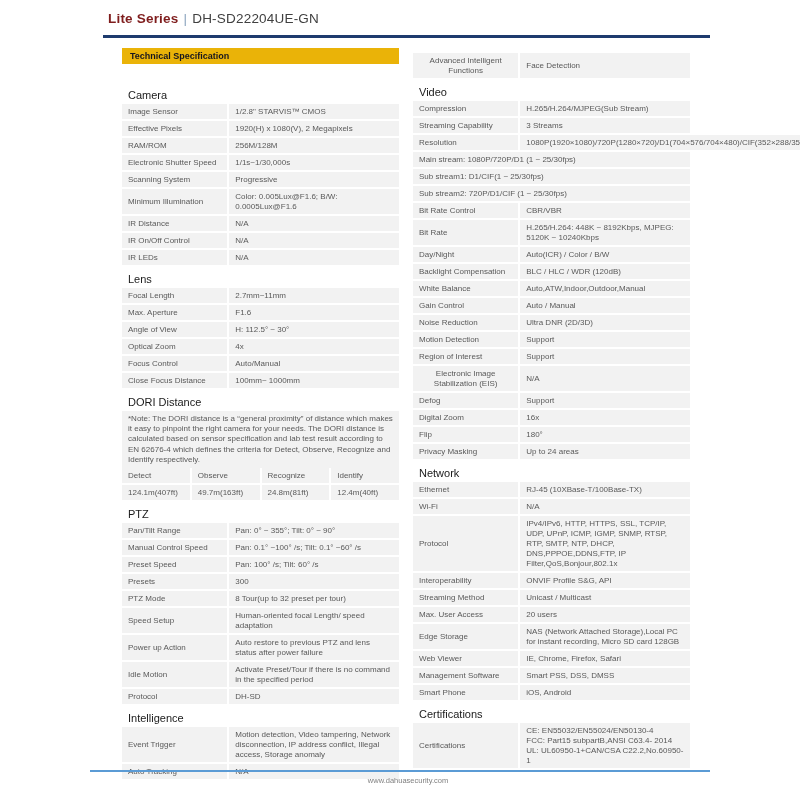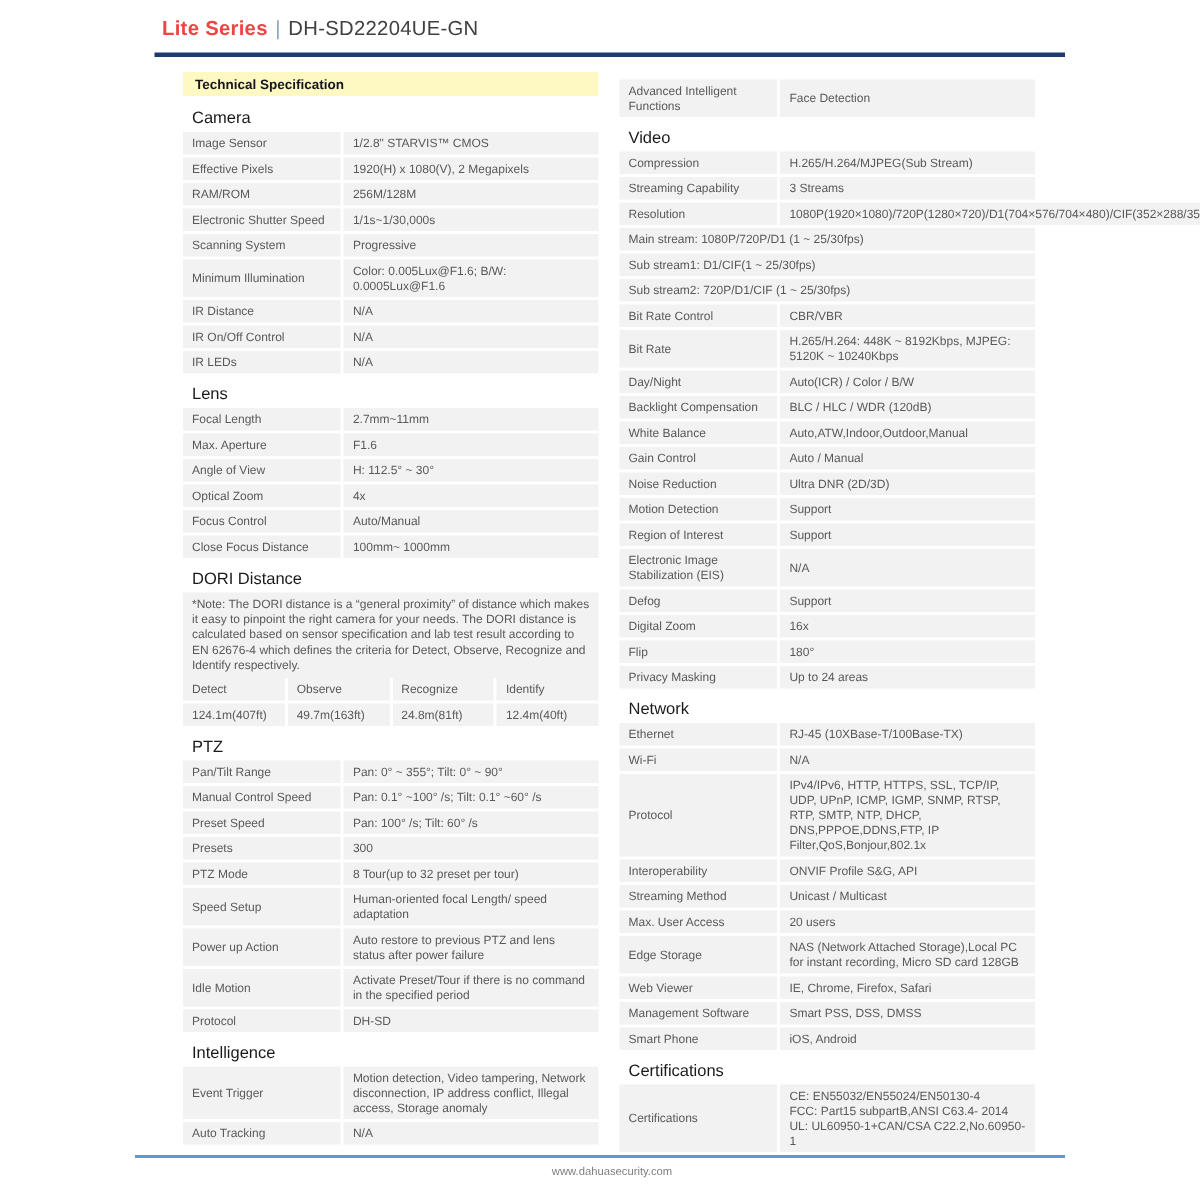--- a/index.html
+++ b/index.html
@@ -1,37 +1,37 @@
 <!DOCTYPE html>
 <html><head>
 <meta charset="utf-8">
 <style>
   * { margin:0; padding:0; box-sizing:border-box; }
   html,body { background:#ffffff; }
   body { font-family:"Liberation Sans", sans-serif; }
   .page { position:relative; width:800px; height:800px; background:#ffffff; overflow:hidden; }
 
   .header { position:absolute; left:108px; top:11px; font-size:13.5px; letter-spacing:0.2px; }
-  .series { color:#ef4444; font-weight:bold; }
+  .series { color:#7f1d1d; font-weight:bold; }
   .sep { color:#8aa4bd; padding:0 5px; font-weight:normal; }
   .model { color:#404040; }
   .title-rule { position:absolute; left:103px; top:35px; width:607px; height:3px; background:#1e3b6e; }
 
   .col { position:absolute; display:flex; flex-direction:column; }
   .col-left  { left:122px; top:48px; width:277px; }
   .col-right { left:413px; top:53px; width:277px; }
 
-  .tech-bar { background:#fef9c3; color:#16161f; font-weight:bold; font-size:9px;
-              padding:3px 0 3px 8px; margin-bottom:3px; }
+  .tech-bar { background:#eab308; color:#16161f; font-weight:bold; font-size:9px;
+              padding:3px 0 3px 8px; margin-bottom:19px; }
 
   .sec-title { font-size:11px; font-weight:normal; color:#1a1a1a; margin:6px 0 3px 0; padding-left:6px; }
 
   .row { display:flex; gap:2px; margin-bottom:2px; align-items:stretch; }
   .cell { background:#f2f2f2; color:#595959; font-size:8px; line-height:1.25; padding:2.5px 6px; }
-  .label-cell { flex:0 0 38%; display:flex; align-items:center; }
+  .label-cell { flex:0 0 38%; display:flex; align-items:center;text-align:center; }
   .value-cell { flex:1 1 auto; display:flex; align-items:center; }
   .value-cell.lines { display:block; }
   .value-stack { flex:1 1 auto; display:flex; flex-direction:column; gap:2px; }
   .value-stack .cell { flex:1 1 auto; display:flex; align-items:center; }
 
   .note-box { background:#f2f2f2; color:#595959; font-size:8px; line-height:1.28; padding:3px 6px; margin-bottom:0; }
   .dori-row .cell { flex:1 1 0; padding:2.5px 0 2.5px 6px; }
 
   .footer-rule { position:absolute; left:90px; top:770px; width:620px; height:2px; background:#5b9bd5; }
   .footer-url  { position:absolute; left:98px; top:776px; width:620px; text-align:center;

